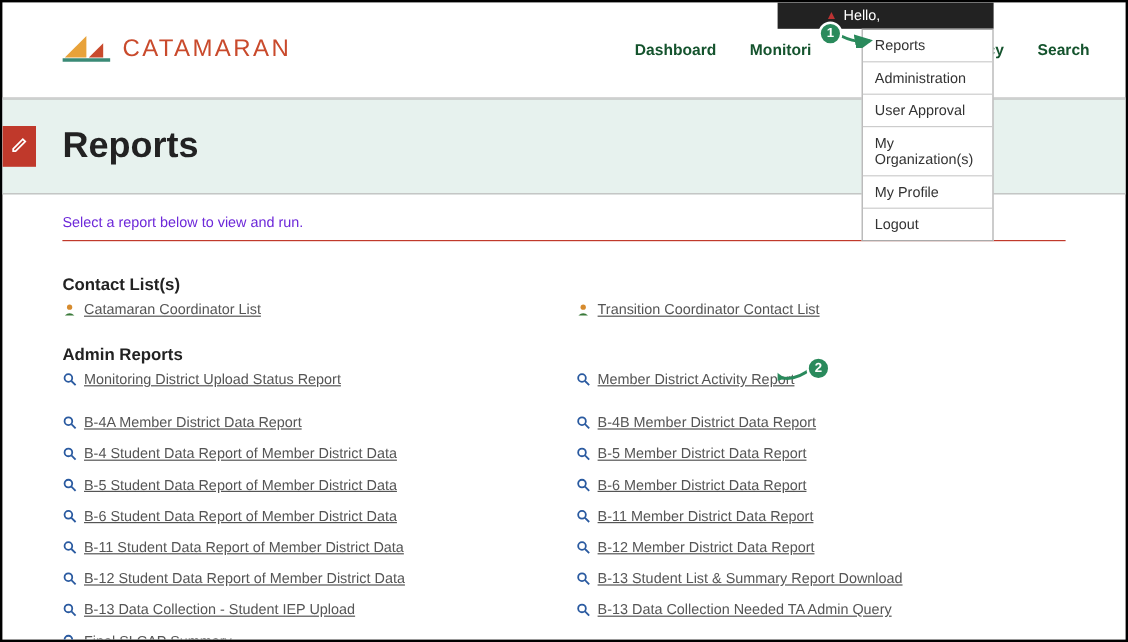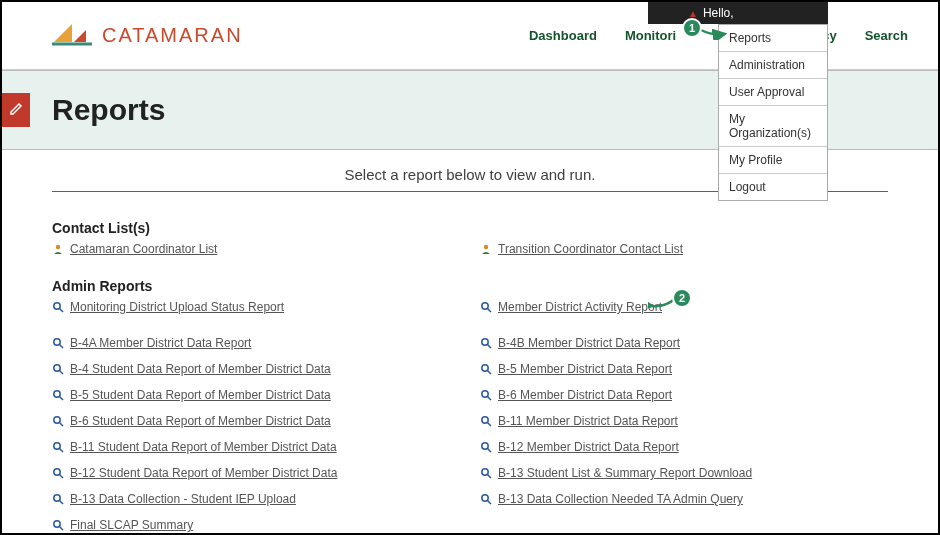--- a/index.html
+++ b/index.html
@@ -22,21 +22,21 @@
     background: #222;
     color: #fff;
     font-size: 12px;
     display: flex; align-items: center;
     padding-left: 40px;
     z-index: 40;
   }
   .topbar .user-icon { color: #b33; margin-right: 5px; font-size: 10px; }
   
   .header {
-    height: 68px;
+    height: 80px;
     display: flex;
     align-items: center;
     justify-content: space-between;
     padding: 0 30px 0 50px;
     border-bottom: 1px solid #ccc;
   }
   .logo {
     display: flex; align-items: center;
     gap: 10px;
   }
@@ -103,26 +103,25 @@
     left: 0; top: 50%;
     transform: translateY(-50%);
     width: 28px; height: 34px;
     background: #c0392b;
     display: flex; align-items: center; justify-content: center;
   }
   .side-tab svg { width: 16px; height: 16px; stroke: #fff; fill: none; }
   
   .content { padding: 16px 50px 20px 50px; }
   .instruction {
-    font-size: 15px;
-    color: #404040;
+    font-size: 12px;
+    color: #6d28d9;
     padding-bottom: 8px;
     border-bottom: 1px solid #c0392b;
     margin-bottom: 28px;
-    text-align: center;
   }
   .section-title {
     font-size: 14px;
     font-weight: 700;
     margin: 6px 0 6px 0;
     color: #222;
   }
   .report-grid {
     display: grid;
     grid-template-columns: 1fr 1fr;

